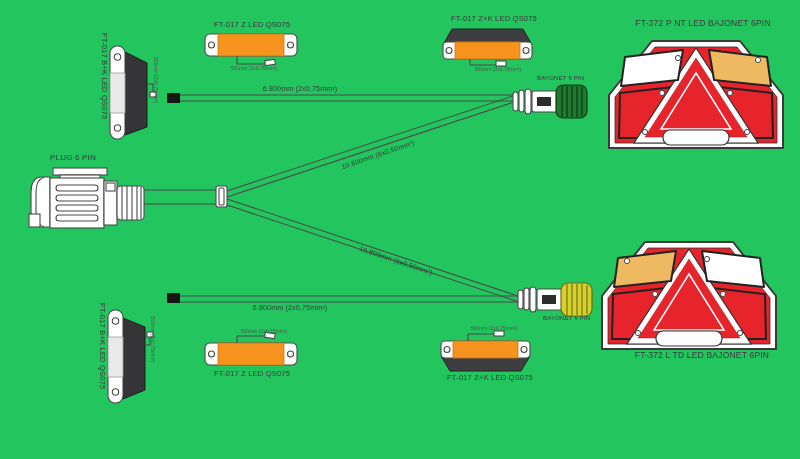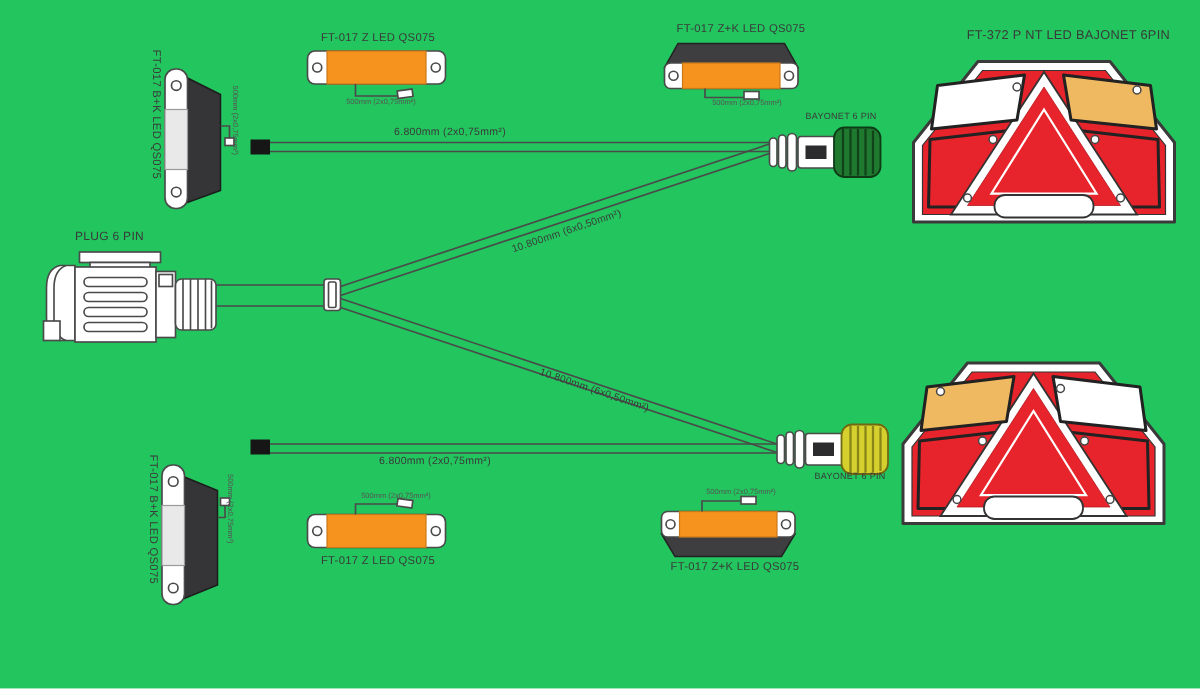--- a/index.html
+++ b/index.html
@@ -164,36 +164,37 @@
   </g>
 </svg>
 
 <div class="lbl ctr" style="left:206px;top:21px;width:92px;font-size:7.5px;">FT-017 Z LED QS075</div>
 <div class="lbl tiny ctr" style="left:216px;top:66px;width:76px;">500mm (2x0,75mm²)</div>
 
 <div class="lbl ctr" style="left:446px;top:15px;width:96px;font-size:7.5px;">FT-017 Z+K LED QS075</div>
 <div class="lbl tiny ctr" style="left:462px;top:67px;width:72px;">500mm (2x0,75mm²)</div>
 
 <div class="lbl" style="left:537px;top:75px;width:52px;font-size:6px;">BAYONET 6 PIN</div>
-<div class="lbl ctr" style="left:626px;top:19px;width:154px;font-size:8.5px;text-align:right;">FT-372 P NT LED BAJONET 6PIN</div>
+<div class="lbl ctr" style="left:626px;top:19px;width:154px;font-size:8.5px;">FT-372 P NT LED BAJONET 6PIN</div>
 
 <div class="lbl ctr" style="left:245px;top:85px;width:110px;font-size:7px;">6.800mm (2x0,75mm²)</div>
 <div class="lbl" style="left:50px;top:153px;width:70px;font-size:8px;">PLUG 6 PIN</div>
 
 <div class="lbl ctr rotup" style="left:318px;top:151px;width:120px;font-size:6.8px;">10.800mm (6x0,50mm²)</div>
 <div class="lbl ctr rotdn" style="left:336px;top:257px;width:120px;font-size:6.8px;">10.800mm (6x0,50mm²)</div>
 
 <div class="lbl ctr" style="left:235px;top:304px;width:110px;font-size:7px;">6.800mm (2x0,75mm²)</div>
 
 <div class="lbl tiny ctr" style="left:226px;top:329px;width:76px;">500mm (2x0,75mm²)</div>
 <div class="lbl ctr" style="left:206px;top:370px;width:92px;font-size:7.5px;">FT-017 Z LED QS075</div>
 
 <div class="lbl tiny ctr" style="left:458px;top:326px;width:72px;">500mm (2x0,75mm²)</div>
 <div class="lbl ctr" style="left:442px;top:374px;width:96px;font-size:7.5px;">FT-017 Z+K LED QS075</div>
 
 <div class="lbl" style="left:543px;top:315px;width:52px;font-size:6px;">BAYONET 6 PIN</div>
+<div class="lbl ctr" style="left:624px;top:351px;width:156px;font-size:8.5px;">FT-372 L TD LED BAJONET 6PIN</div>
 
 <div class="lbl vert" style="left:108px;top:33px;width:92px;font-size:7.5px;">FT-017 B+K LED QS075</div>
 <div class="lbl vert tiny" style="left:158px;top:57px;width:70px;">500mm (2x0,75mm²)</div>
 <div class="lbl vert" style="left:106px;top:303px;width:92px;font-size:7.5px;">FT-017 B+K LED QS075</div>
 <div class="lbl vert tiny" style="left:155px;top:316px;width:70px;">500mm (2x0,75mm²)</div>
 
 </div>
 
 </body></html>

